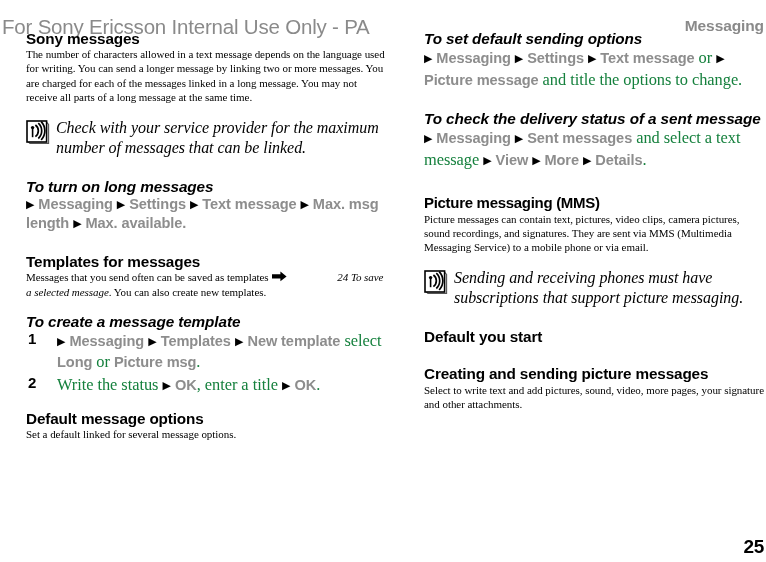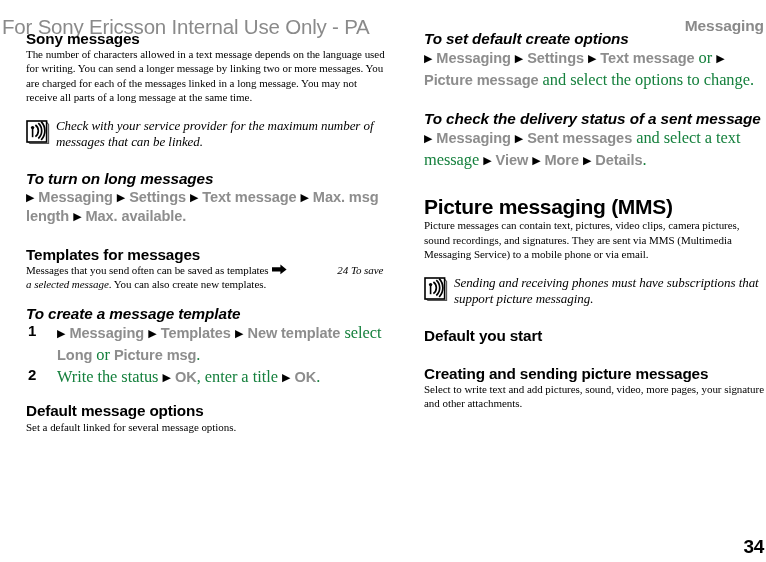--- a/index.html
+++ b/index.html
@@ -32,21 +32,21 @@
   
   .col{
     position:absolute; top:30px; width:364px;
   }
   .col-left{ left:26px; }
   .col-right{ left:424px; width:342px; }
 
   
   h1.sec-big{
     font-family:"Liberation Sans", sans-serif;
-    font-size:21px; font-weight:bold; color:#000;
+    font-size:15px; font-weight:bold; color:#000;
     letter-spacing:-0.3px; line-height:1.12;
   }
   h2.sec{
     font-family:"Liberation Sans", sans-serif;
     font-size:15.3px; font-weight:bold; color:#000;
     letter-spacing:-0.15px; line-height:1.13;
   }
   h3.task{
     font-family:"Liberation Sans", sans-serif;
     font-size:15.3px; font-weight:bold; font-style:italic; color:#000;
@@ -93,21 +93,21 @@
     position:relative; vertical-align:-1px; margin:0 2px 0 1px;
   }
   .fatarrow svg{ display:block; }
 
   
   .note{
     position:relative;
     padding-left:30px;
     font-family:"Liberation Serif", serif;
     font-style:italic;
-    font-size:13px; line-height:1.255; color:#000;
+    font-size:16px; line-height:1.255; color:#000;
     letter-spacing:-0.05px;
   }
   .note-icon{
     position:absolute; left:0; top:1px;
     width:24px; height:25px;
   }
 
   
   ol.steps{ list-style:none; }
   ol.steps > li{
@@ -215,29 +215,29 @@
 
   <div class="gap-m"></div>
 
   <h2 class="sec">Default message options</h2>
   <p class="body">Set a default linked for several message options.</p>
 
 </div>
 
 <div class="col col-right">
 
-  <h3 class="task">To set default create options</h3>
+  <h3 class="task">To set default sending options</h3>
   <p class="path">
     <span class="tri">▶</span>
     <span class="ui">Messaging</span>
     <span class="tri">▶</span>
     <span class="ui">Settings</span>
     <span class="tri">▶</span>
     <span class="ui">Text message</span><span class="ser"> or </span><span class="tri">▶</span>
-    <span class="ui">Picture message</span><span class="ser"> and select the options to change.</span>
+    <span class="ui">Picture message</span><span class="ser"> and title the options to change.</span>
   </p>
 
   <div class="gap-l"></div>
 
   <h3 class="task">To check the delivery status of a sent message</h3>
   <p class="path">
     <span class="tri">▶</span>
     <span class="ui">Messaging</span>
     <span class="tri">▶</span>
     <span class="ui">Sent messages</span><span class="ser"> and select a text message </span><span class="tri">▶</span>
@@ -274,13 +274,13 @@
 
   <h2 class="sec">Default you start</h2>
 
   <div class="gap-l"></div>
 
   <h2 class="sec">Creating and sending picture messages</h2>
   <p class="body">Select to write text and add pictures, sound, video, more pages, your signature and other attachments.</p>
 
 </div>
 
-<div class="page-number">34</div>
+<div class="page-number">25</div>
 
 </body></html>

